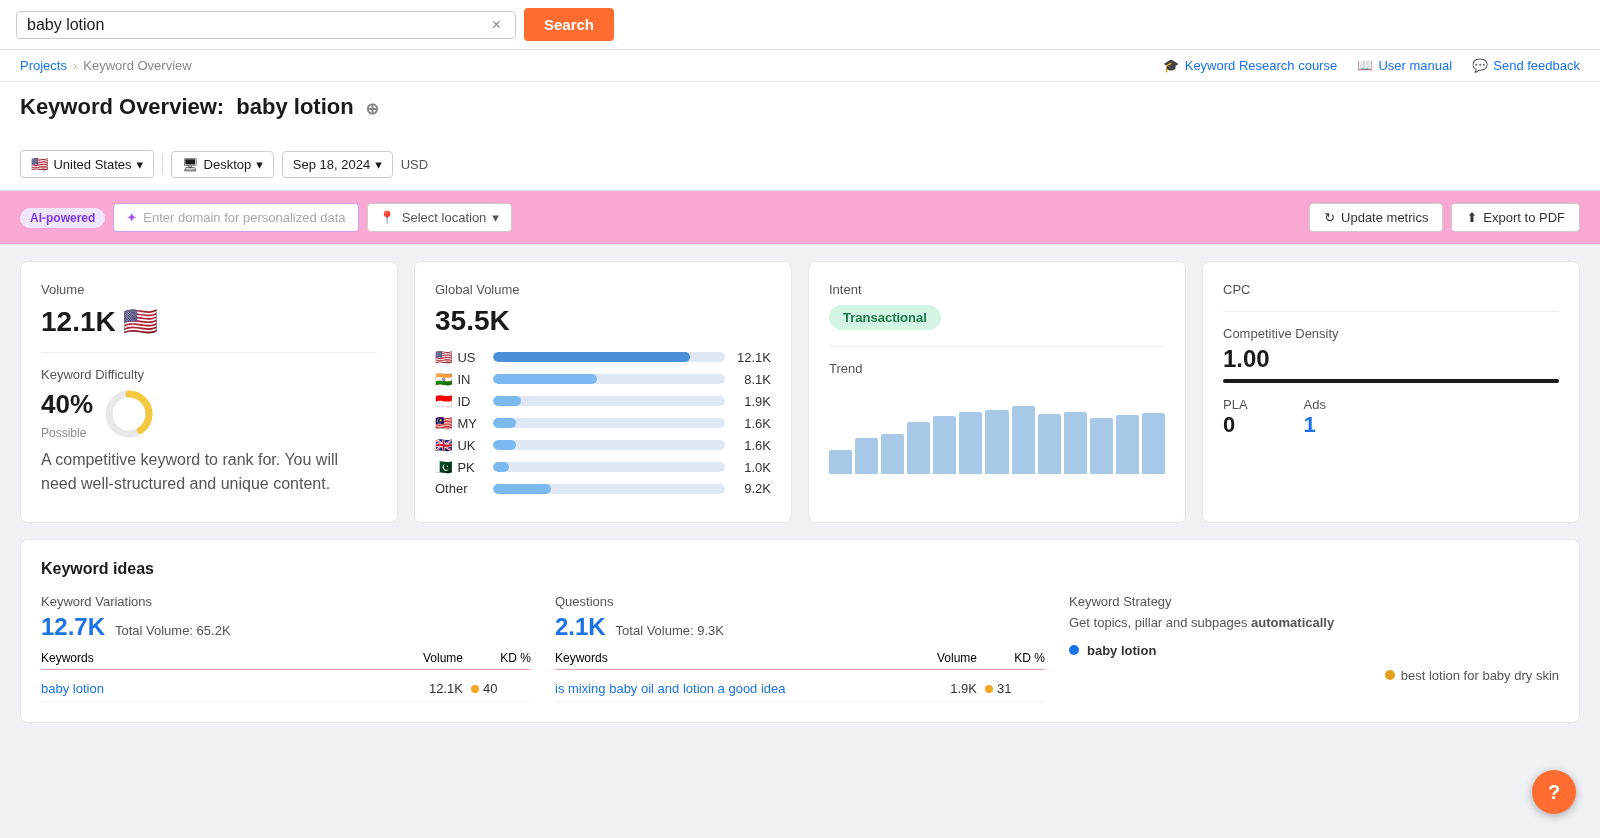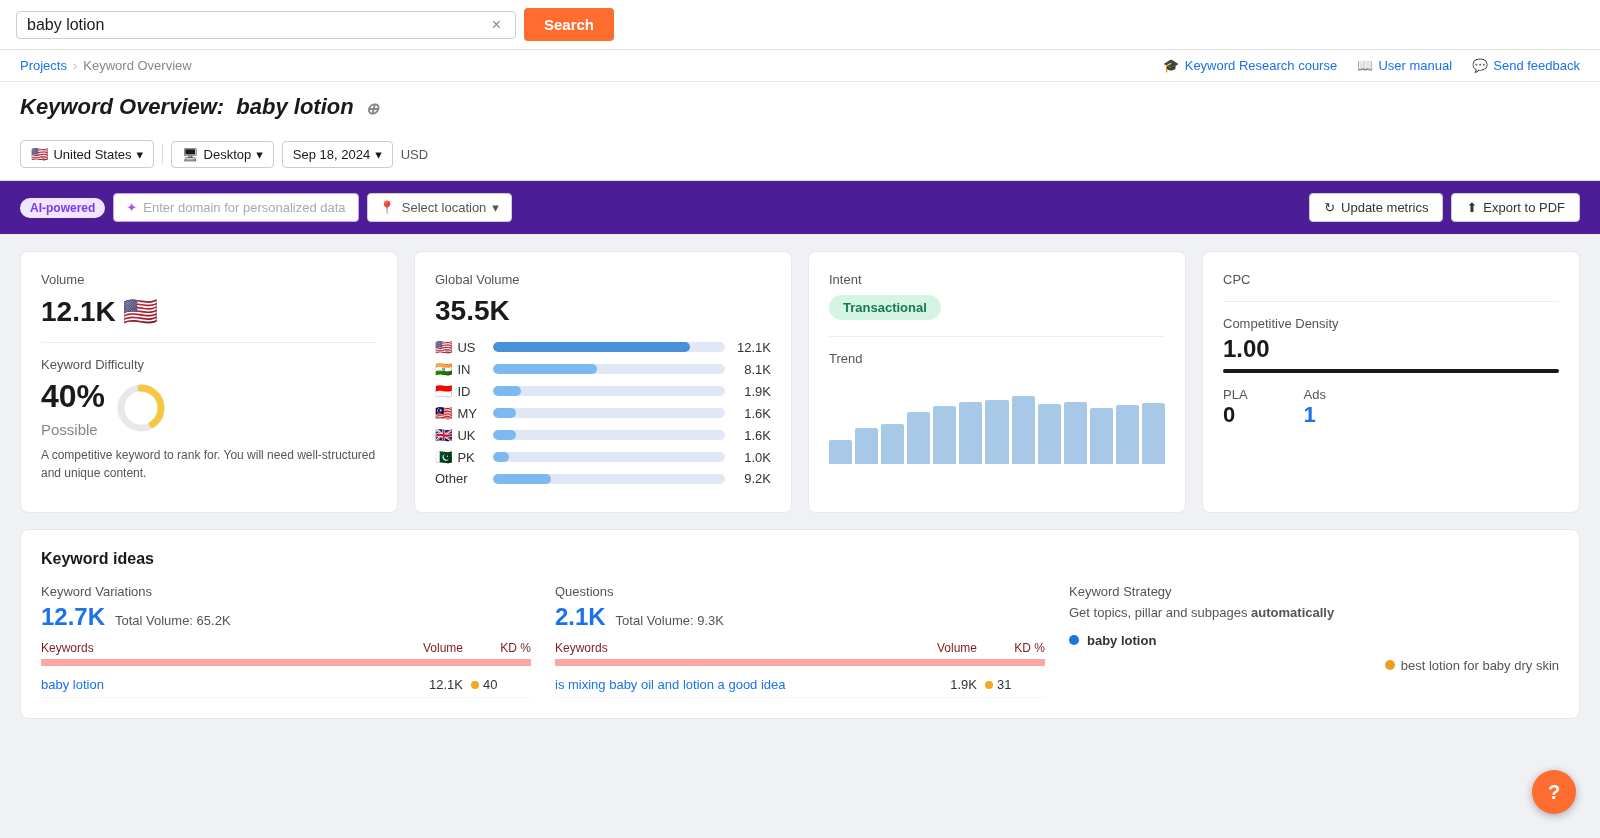--- a/index.html
+++ b/index.html
@@ -15,55 +15,55 @@
     
     .breadcrumb-bar { background: #fff; padding: 8px 20px; display: flex; align-items: center; justify-content: space-between; border-bottom: 1px solid #e8e8e8; }
     .breadcrumb { display: flex; align-items: center; gap: 6px; color: #888; font-size: 13px; }
     .breadcrumb a { color: #1a73e8; text-decoration: none; }
     .breadcrumb-sep { color: #bbb; }
     .nav-links { display: flex; align-items: center; gap: 20px; }
     .nav-link { color: #1a73e8; text-decoration: none; font-size: 13px; display: flex; align-items: center; gap: 5px; }
     
     
     .page-header { background: #fff; padding: 12px 20px 0; border-bottom: 1px solid #e0e0e0; }
-    .page-title { font-size: 22px; font-weight: 400; color: #1a1a1a; margin-bottom: 20px; font-style: italic; }
+    .page-title { font-size: 22px; font-weight: 400; color: #1a1a1a; margin-bottom: 30px; }
     .page-title span { font-weight: 700; }
     .page-title .add-icon { color: #888; font-size: 16px; cursor: pointer; margin-left: 6px; }
     .filter-row { display: flex; align-items: center; gap: 8px; margin-bottom: 12px; }
     .filter-btn { display: flex; align-items: center; gap: 5px; border: 1px solid #ccc; border-radius: 4px; padding: 5px 10px; background: #fff; cursor: pointer; font-size: 13px; color: #1a1a1a; }
     .filter-btn .flag { font-size: 14px; }
     .filter-sep { width: 1px; height: 20px; background: #ddd; }
     
     
     .tabs { display: flex; gap: 0; }
     .tab { padding: 10px 16px; cursor: pointer; font-size: 14px; color: #666; border-bottom: 2px solid transparent; }
     .tab.active { color: #1a1a1a; border-bottom: 2px solid #1a73e8; font-weight: 600; }
     
     
-    .toolbar { background: #4c1d95; padding: 12px 20px; display: flex; align-items: center; gap: 8px; border-bottom: 1px solid #e8e8e8; }
+    .toolbar { background: #f9a8d4; padding: 12px 20px; display: flex; align-items: center; gap: 8px; border-bottom: 1px solid #e8e8e8; }
     .ai-badge { background: #f0e6ff; color: #7c3aed; border-radius: 12px; padding: 3px 10px; font-size: 12px; font-weight: 600; }
     .domain-input-btn { display: flex; align-items: center; gap: 6px; border: 1px solid #c8a0f0; border-radius: 4px; padding: 6px 12px; background: #fff; cursor: pointer; color: #555; font-size: 13px; min-width: 240px; }
     .domain-input-btn .magic-icon { color: #a855f7; }
     .location-btn { display: flex; align-items: center; gap: 6px; border: 1px solid #ccc; border-radius: 4px; padding: 6px 12px; background: #fff; cursor: pointer; color: #555; font-size: 13px; }
     .toolbar-right { margin-left: auto; display: flex; align-items: center; gap: 8px; }
     .outline-btn { display: flex; align-items: center; gap: 6px; border: 1px solid #ccc; border-radius: 4px; padding: 6px 14px; background: #fff; cursor: pointer; font-size: 13px; color: #333; }
     
     
     .main-content { padding: 16px 20px; }
     
     
     .cards-row { display: grid; grid-template-columns: 1fr 1fr 1fr 1fr; gap: 16px; margin-bottom: 16px; }
     .card { background: #fff; border-radius: 8px; padding: 20px; border: 1px solid #e8e8e8; }
     .card-label { font-size: 13px; color: #555; margin-bottom: 8px; }
     .card-value { font-size: 28px; font-weight: 700; color: #1a1a1a; display: flex; align-items: center; gap: 8px; }
     .card-divider { border: none; border-top: 1px solid #eee; margin: 14px 0; }
     .card-sublabel { font-size: 13px; color: #555; margin-bottom: 6px; }
-    .card-subvalue { font-size: 32px; font-weight: 700; color: #1a1a1a; }
-    .card-note { font-size: 15px; color: #888; margin-top: 6px; }
-    .card-desc { font-size: 12px; color: #555; margin-top: 8px; line-height: 1.5; }
+    .card-subvalue { font-size: 26px; font-weight: 700; color: #1a1a1a; }
+    .card-note { font-size: 12px; color: #888; margin-top: 6px; }
+    .card-desc { font-size: 16px; color: #555; margin-top: 8px; line-height: 1.5; }
     
     
     .donut-row { display: flex; align-items: center; gap: 10px; }
     .donut-container { position: relative; width: 52px; height: 52px; }
     .donut-container svg { transform: rotate(-90deg); }
     
     
     .bar-row { display: flex; align-items: center; gap: 8px; margin-bottom: 6px; }
     .bar-country { display: flex; align-items: center; gap: 5px; width: 50px; font-size: 13px; color: #333; }
     .bar-flag { font-size: 14px; }
@@ -91,21 +91,21 @@
     .pla-ads-value { font-size: 22px; font-weight: 700; }
     .pla-ads-value.blue { color: #1a73e8; }
     
     
     .keyword-ideas-card { background: #fff; border-radius: 8px; border: 1px solid #e8e8e8; padding: 20px; }
     .keyword-ideas-title { font-size: 16px; font-weight: 700; margin-bottom: 16px; }
     .keyword-ideas-cols { display: grid; grid-template-columns: 1fr 1fr 1fr; gap: 24px; }
     .ki-col-title { font-size: 13px; color: #555; margin-bottom: 4px; }
     .ki-col-value { font-size: 24px; font-weight: 700; color: #1a73e8; display: inline; }
     .ki-col-total { font-size: 13px; color: #555; display: inline; margin-left: 6px; }
-    .ki-table-header { display: grid; grid-template-columns: 1fr 80px 60px; gap: 8px; font-size: 12px; color: #7f1d1d; margin: 10px 0 6px; padding-bottom: 4px; border-bottom: 7px solid #fca5a5; }
+    .ki-table-header { display: grid; grid-template-columns: 1fr 80px 60px; gap: 8px; font-size: 12px; color: #000000; margin: 10px 0 6px; padding-bottom: 4px; border-bottom: 1px solid #fca5a5; }
     .ki-table-row { display: grid; grid-template-columns: 1fr 80px 60px; gap: 8px; padding: 5px 0; border-bottom: 1px solid #f5f5f5; align-items: center; }
     .ki-keyword { color: #1a73e8; font-size: 13px; }
     .ki-vol { font-size: 13px; color: #333; text-align: right; }
     .ki-kd { font-size: 13px; color: #333; text-align: right; display: flex; align-items: center; gap: 4px; justify-content: flex-start; }
     .kd-dot { width: 8px; height: 8px; border-radius: 50%; display: inline-block; }
     .kd-dot.yellow { background: #f5a623; }
     
     
     .strategy-text { font-size: 13px; color: #555; line-height: 1.5; }
     .strategy-keyword-item { display: flex; align-items: center; gap: 8px; margin-top: 10px; font-size: 13px; }

